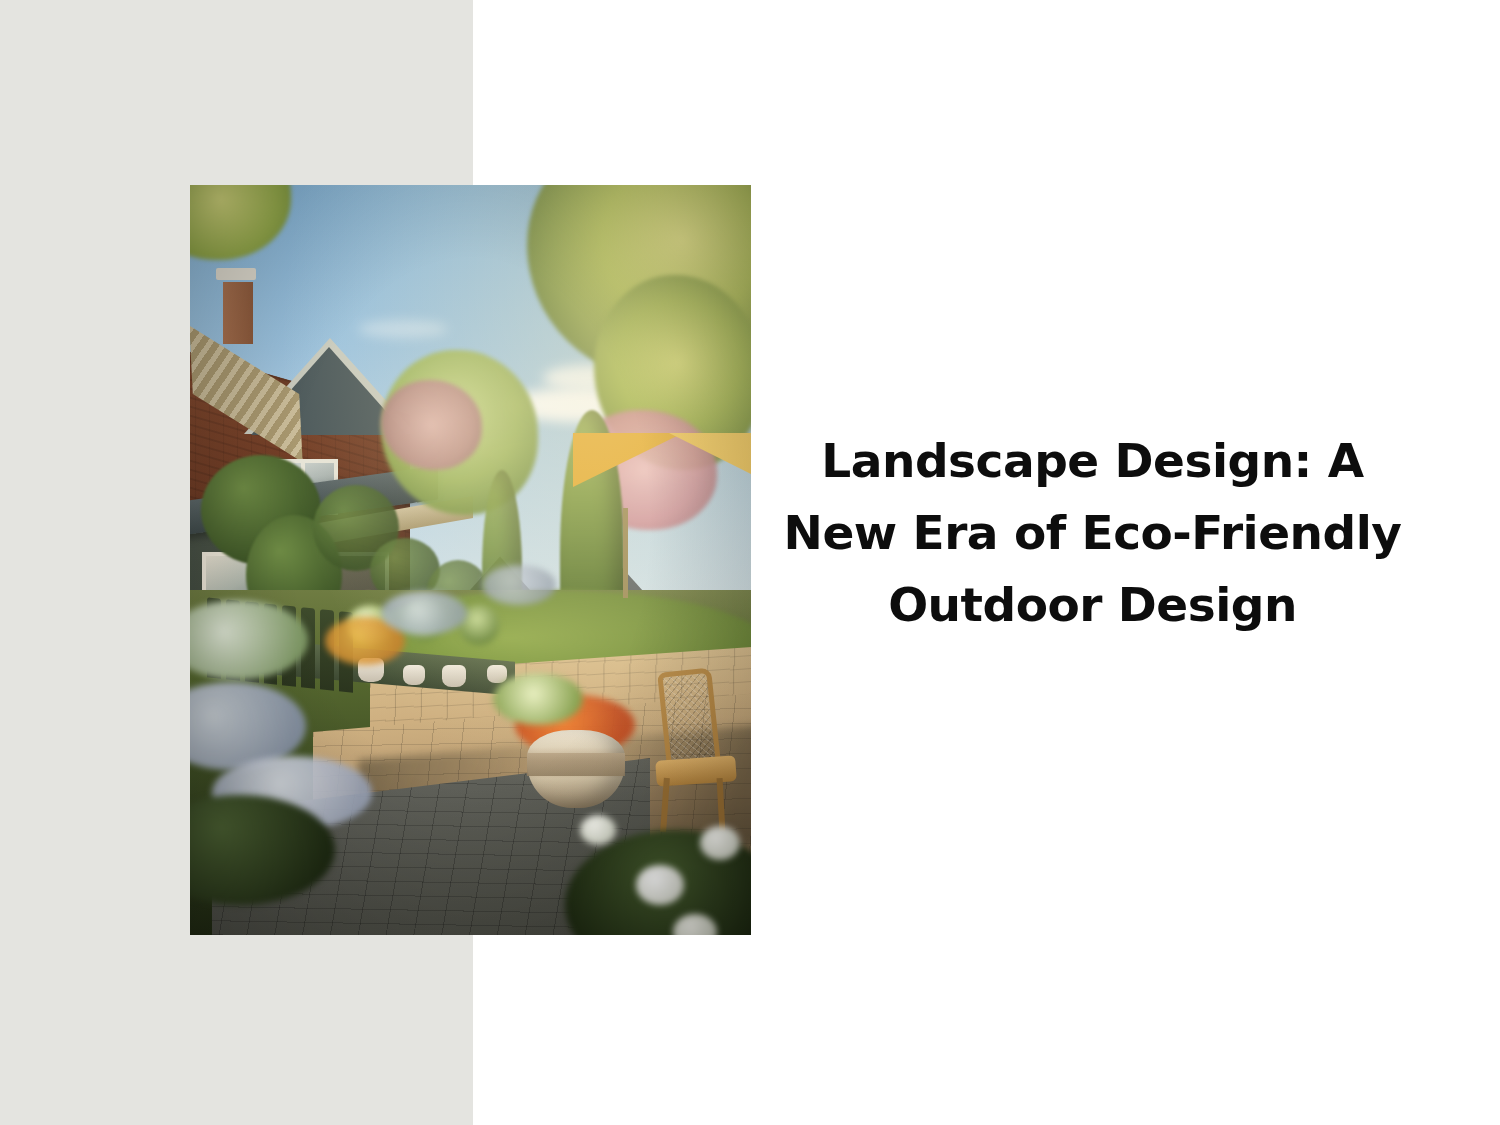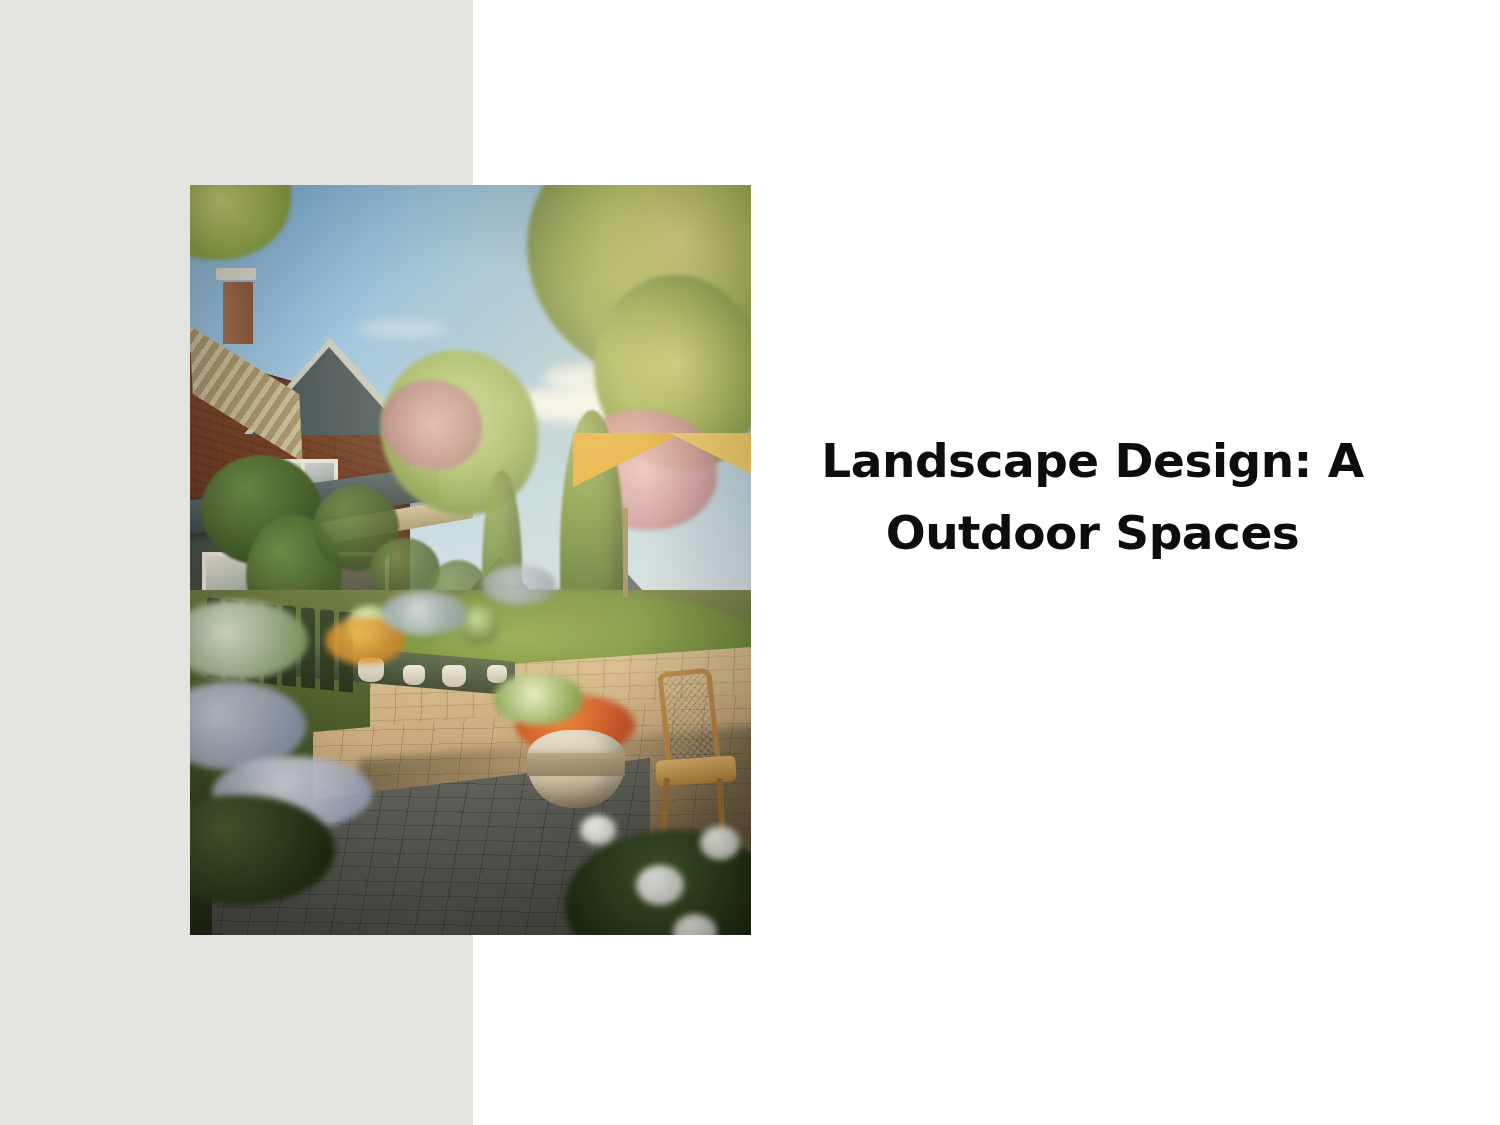--- a/index.html
+++ b/index.html
@@ -590,16 +590,17 @@
       <div class="blob" style="right:24%;bottom:12%;width:36px;height:30px;background:radial-gradient(circle at 40% 35%,#fbfbf4,#ccd0c0 80%);"></div>
       <div class="blob" style="right:6%;bottom:-2%;width:44px;height:36px;background:radial-gradient(circle at 40% 35%,#f8f8f0,#c7cbbb 80%);"></div>
 
       <div class="sunlight"></div>
       <div class="vignette"></div>
     </div>
   </div>
 
   <div class="title-block">
     <span class="title-line">Landscape Design: A</span>
-    <span class="title-line">Outdoor Spaces</span>
+    <span class="title-line">New Era of Eco-Friendly</span>
+    <span class="title-line">Outdoor Design</span>
   </div>
 
 </div>
 
 </body></html>

